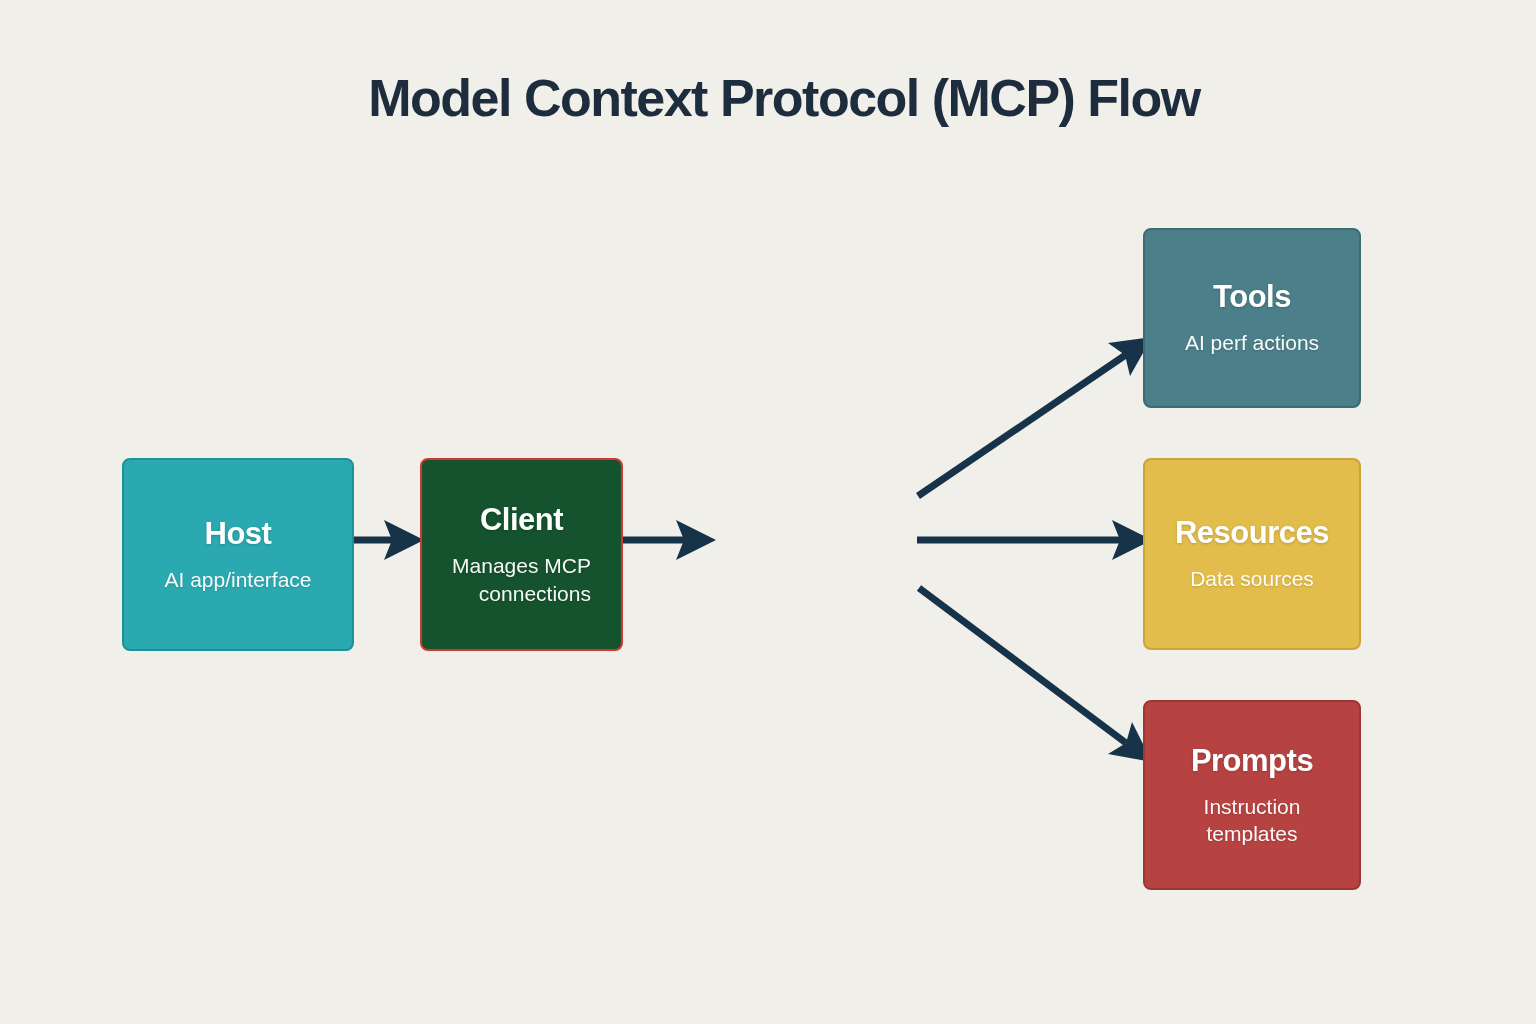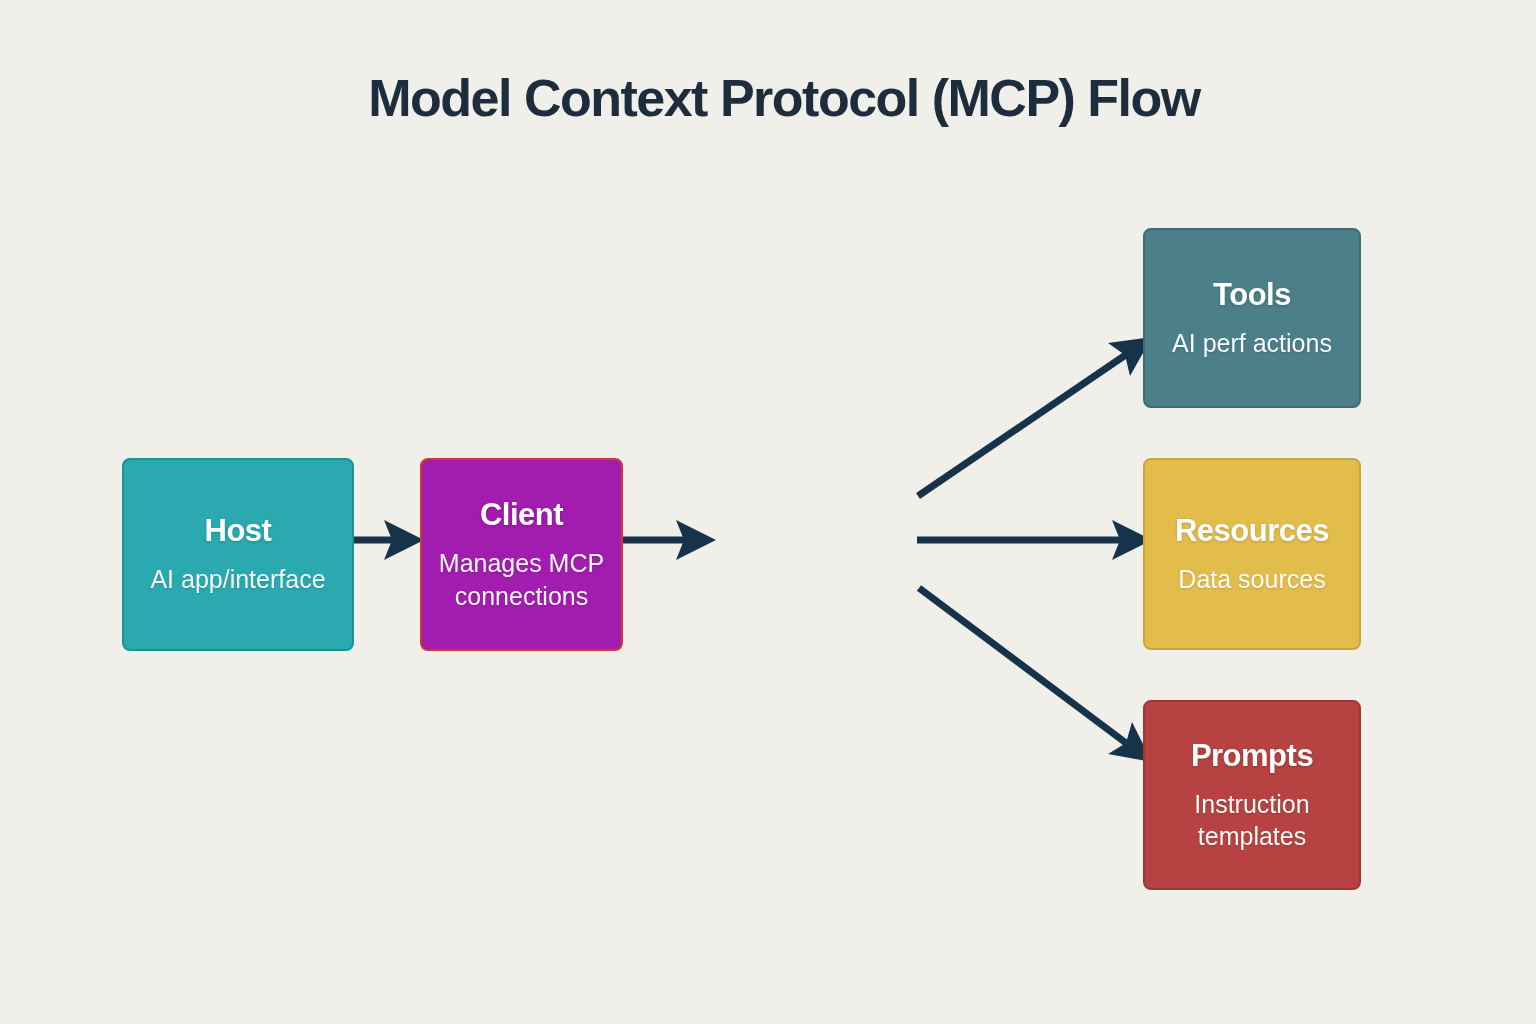--- a/index.html
+++ b/index.html
@@ -54,21 +54,21 @@
     text-align: center;
     padding: 10px;
   }
   .node-title {
     font-size: 31px;
     font-weight: bold;
     letter-spacing: -0.5px;
     text-shadow: 0 1px 3px rgba(0,0,0,0.18);
   }
   .node-sub {
-    font-size: 25px;
+    font-size: 21px;
     line-height: 1.3;
     white-space: pre-line;
     color: rgba(255,255,255,0.97);
     text-shadow: 0 1px 2px rgba(0,0,0,0.15);
   }
   .node-host      { left: 122px;  top: 458px; width: 232px; height: 193px; }
   .node-client    { left: 420px;  top: 458px; width: 203px; height: 193px; }
   .node-server    { left: 713px;  top: 458px; width: 204px; height: 194px; }
   .node-tools     { left: 1143px; top: 228px; width: 218px; height: 180px; }
   .node-resources { left: 1143px; top: 458px; width: 218px; height: 192px; }
@@ -107,21 +107,21 @@
       <line class="arrow-line" x1="919" y1="588" x2="1126" y2="743"></line>
       <polygon class="arrow-head" points="1152,762 1108,754 1126,743 1132,722"></polygon>
     </g>
   </svg>
 
   <div class="node node-host" style="background: rgb(42, 169, 176); border-color: rgb(31, 144, 151);">
     <div class="node-title">Host</div>
     <div class="node-sub">AI app/interface</div>
   </div>
 
-  <div class="node node-client" style="background: #a21caf; border-color: rgb(206, 58, 48);">
+  <div class="node node-client" style="background: #14532d; border-color: rgb(206, 58, 48); text-align: right;">
     <div class="node-title">Client</div>
     <div class="node-sub">Manages MCP
 connections</div>
   </div>
 
 
   <div class="node node-tools" style="background: rgb(75, 127, 137); border-color: rgb(62, 107, 116);">
     <div class="node-title">Tools</div>
     <div class="node-sub">AI perf actions</div>
   </div>

